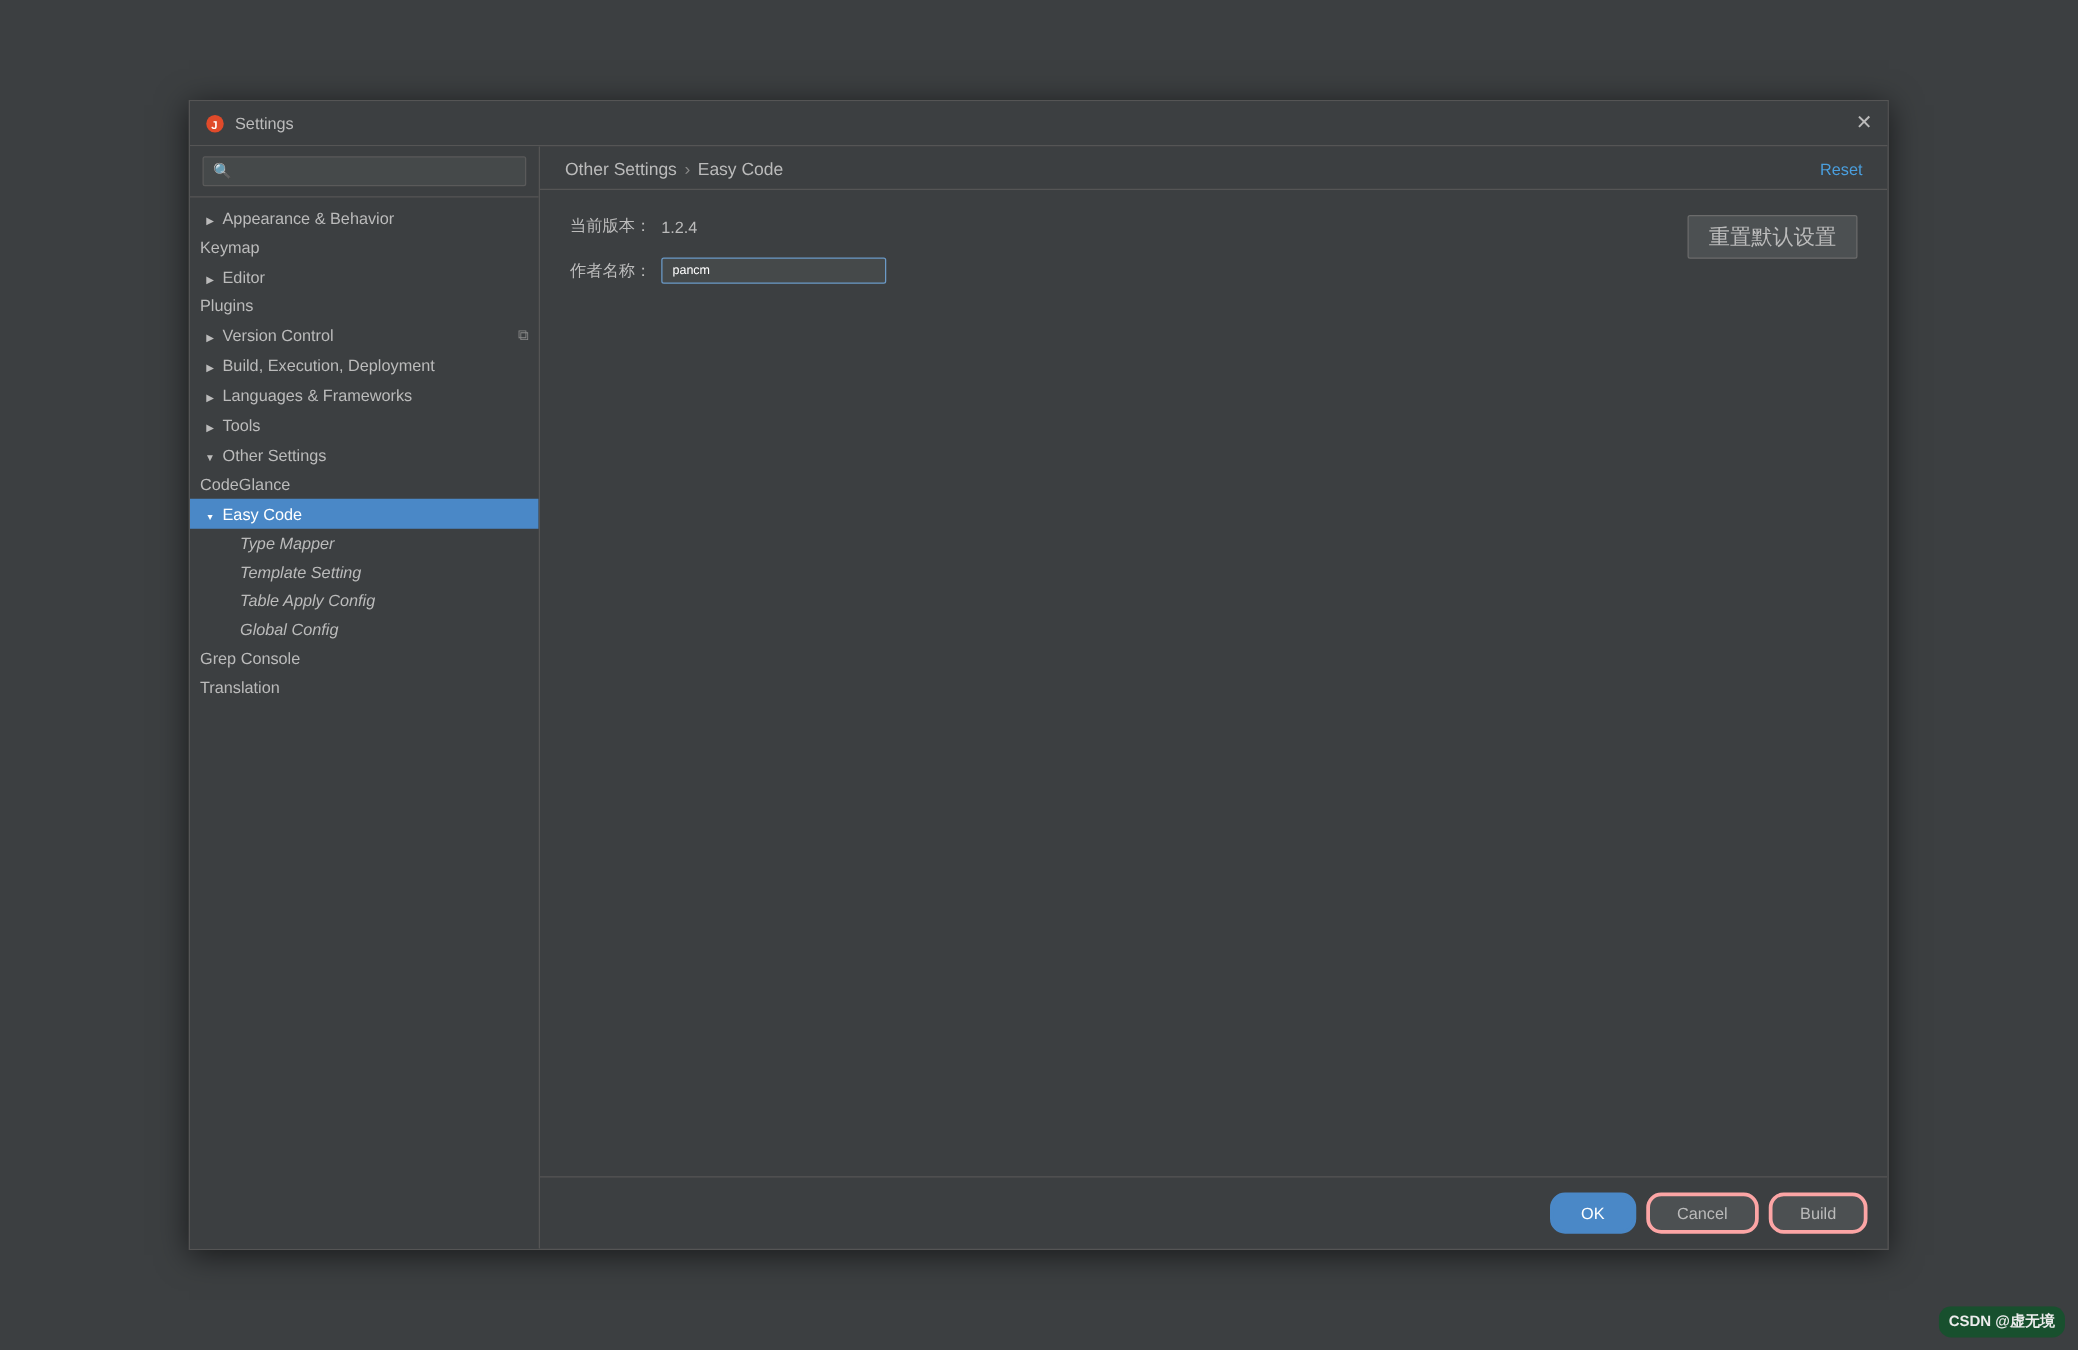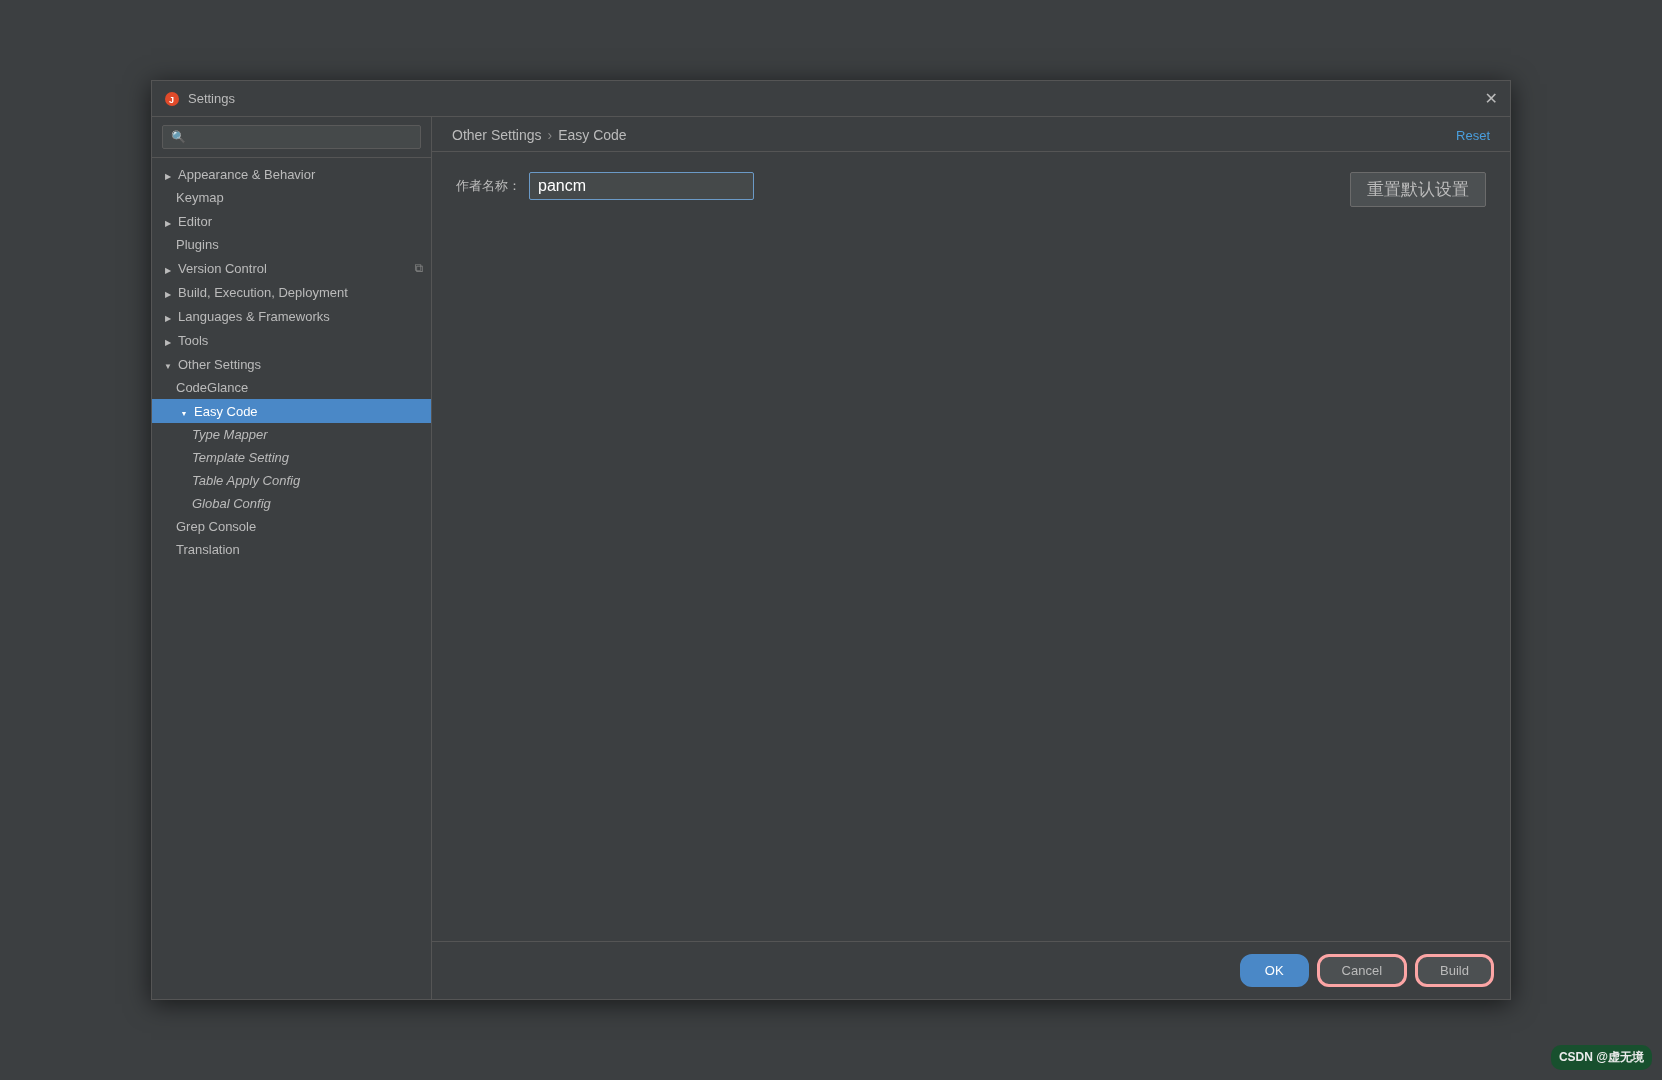--- a/index.html
+++ b/index.html
@@ -104,21 +104,21 @@
       height: 16px;
       display: flex;
       align-items: center;
       justify-content: center;
       margin-right: 2px;
       flex-shrink: 0;
     }
     .arrow-right::before { content: "▶"; font-size: 8px; }
     .arrow-down::before { content: "▼"; font-size: 8px; }
     .arrow-small-down::before { content: "▼"; font-size: 7px; }
-    .nav-indent-1 { padding-left: 24px; }
+    .nav-indent-1 { padding-left: 8px; }
     .nav-indent-2 { padding-left: 40px; font-style: italic; }
     .nav-item-copy-icon {
       margin-left: auto;
       font-size: 12px;
       color: #888;
     }
     
     .main {
       flex: 1;
       display: flex;
@@ -174,21 +174,21 @@
     }
     .field-value {
       color: #bbbbbb;
       font-size: 13px;
     }
     .text-input {
       background: #45494a;
       border: 1px solid #6b9ac7;
       color: #ffffff;
       padding: 4px 8px;
-      font-size: 16px;
+      font-size: 10px;
       outline: none;
       min-width: 180px;
       border-radius: 2px;
     }
     .button-row {
       display: flex;
       align-items: center;
       gap: 10px;
       margin-bottom: 16px;
     }
@@ -385,20 +385,24 @@
           <span class="breadcrumb-sep">›</span>
           <span class="breadcrumb-current">Easy Code</span>
         </div>
         <button class="reset-btn">Reset</button>
       </div>
 
       <div class="main-body">
         <div class="main-body-top">
           <div class="main-body-fields">
 
+            <div class="field-row">
+              <span class="field-label">当前版本：</span>
+              <span class="field-value">1.2.4</span>
+            </div>
 
             <div class="field-row">
               <span class="field-label">作者名称：</span>
               <input class="text-input" type="text" value="pancm" style="">
             </div>
 
           </div>
           <div class="main-body-actions">
             <button class="reset-default-btn">重置默认设置</button>
           </div>

